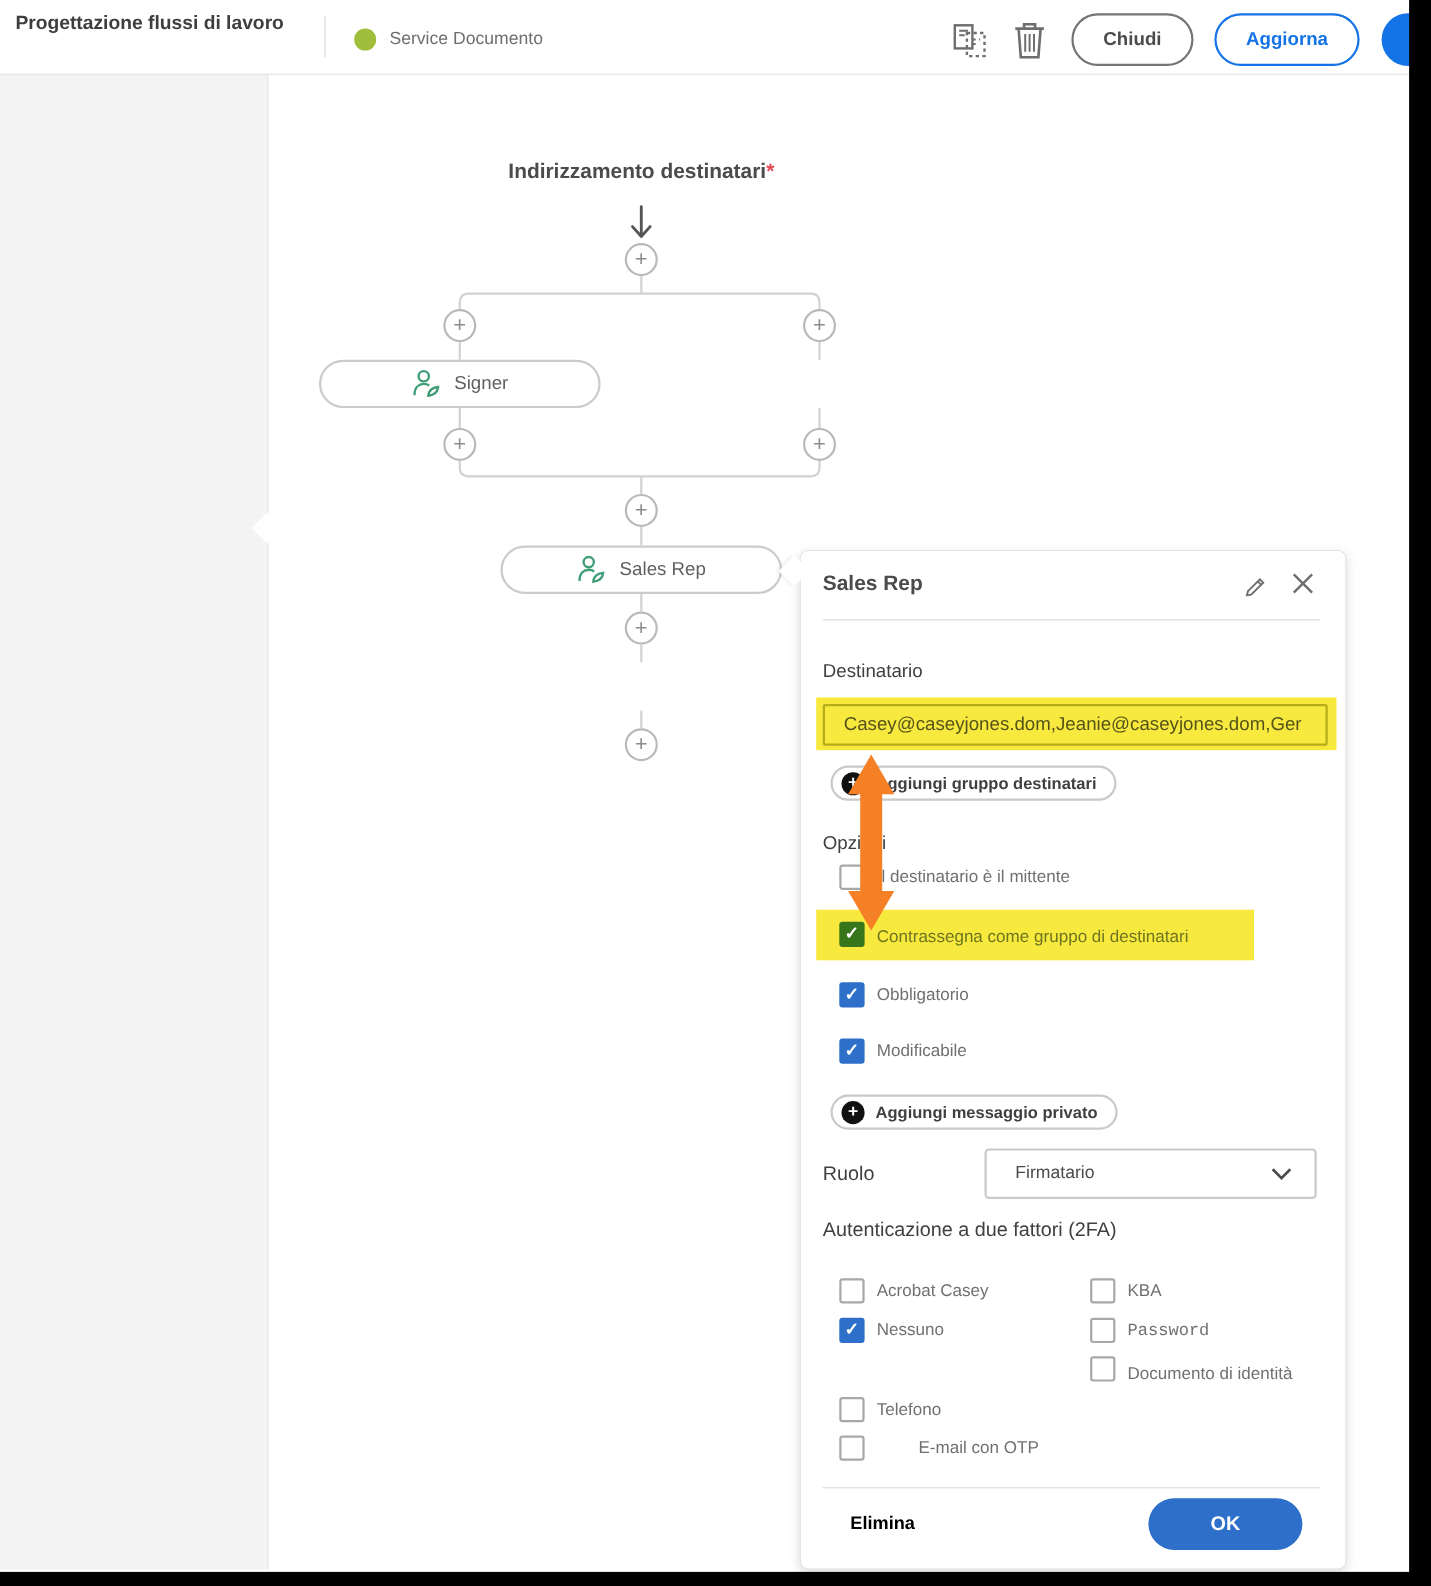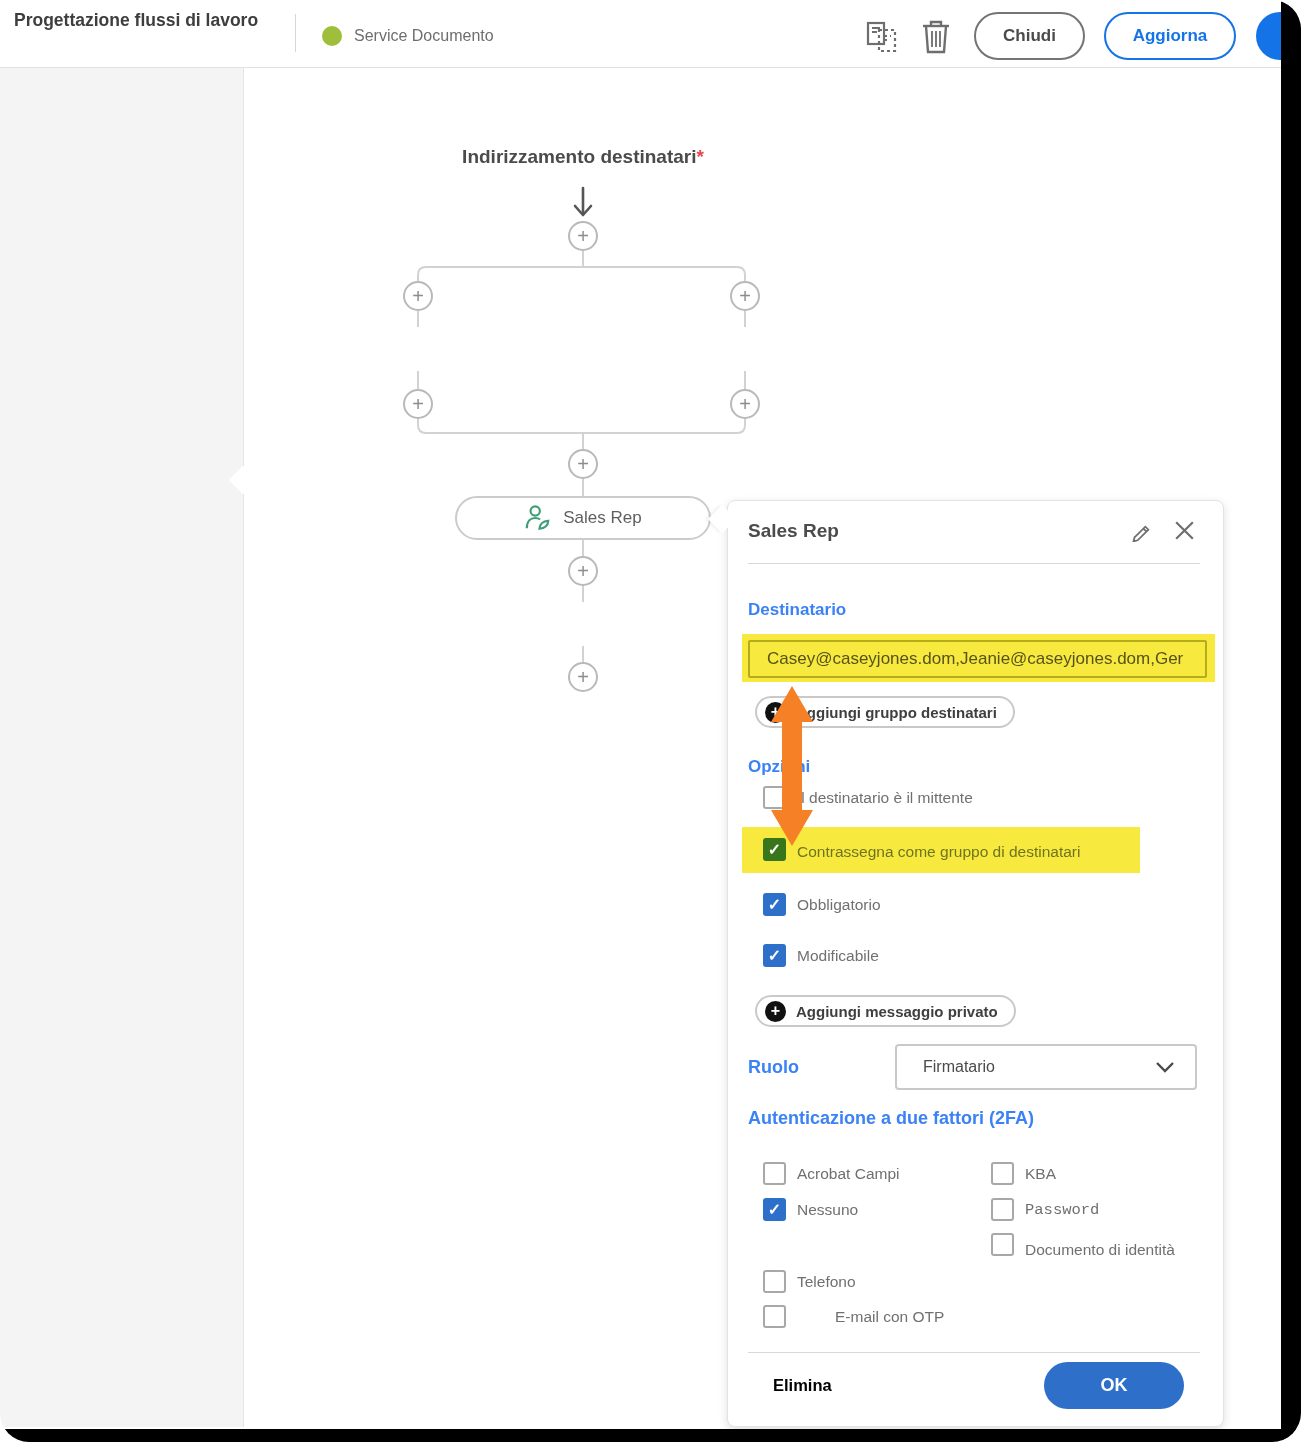--- a/index.html
+++ b/index.html
@@ -1,17 +1,17 @@
 <!DOCTYPE html>
 <html><head>
 <meta charset="utf-8">
 <style>
   html,body{margin:0;padding:0;background:#fff;}
   #screen{position:relative;width:1301px;height:1442px;background:#fff;overflow:hidden;
-          font-family:"Liberation Sans",sans-serif;color:#4b4b4b;border-radius:29px;}
+          font-family:"Liberation Sans",sans-serif;color:#4b4b4b;}
   .abs{position:absolute;}
 
   
   #topbar{left:0;top:0;width:1301px;height:67px;background:#fff;border-bottom:1px solid #e1e1e1;z-index:40;}
   #app-title{left:14px;top:9px;width:250px;font-size:17.5px;font-weight:700;color:#3e3e3e;line-height:1.35;}
   #topbar-divider{left:295px;top:14px;width:1px;height:38px;background:#d6d6d6;}
   #status-dot{left:322px;top:26px;width:20px;height:20px;border-radius:50%;}
   #workflow-name{left:354px;top:27px;font-size:16px;color:#6e6e6e;}
   .tb-icon{z-index:41;cursor:pointer;}
   .pill-btn{display:flex;align-items:center;justify-content:center;border-radius:24px;
@@ -40,21 +40,21 @@
 
   
   #panel{left:727px;top:500px;width:495px;height:925px;background:#fff;border:1px solid #e3e3e3;
          border-radius:8px;box-shadow:0 3px 10px rgba(0,0,0,.13);z-index:5;}
   #panel-notch{left:712px;top:509px;width:20px;height:20px;background:#fff;transform:rotate(45deg);
          box-shadow:-2px 2px 3px rgba(0,0,0,.06);z-index:6;}
   .pn{z-index:7;}
   #panel-title{left:748px;top:520px;font-size:19px;font-weight:700;color:#4b4b4b;}
   .hdr-ic{cursor:pointer;}
   .divider{height:1px;background:#d8d8d8;}
-  .sec-label{font-size:17px;font-weight:700;color:#3b82f6;}
+  .sec-label{font-size:17px;font-weight:400;color:#404040;}
   .hl{background:#f8e93e;}
   #recipient-input{left:748px;top:640px;width:459px;height:38px;box-sizing:border-box;background:transparent;
       border:2px solid #b6ab19;border-radius:2px;font-family:"Liberation Sans",sans-serif;font-size:17px;
       color:#55531a;padding:0 6px 0 17px;white-space:nowrap;overflow:hidden;outline:none;z-index:8;}
   .add-btn{display:flex;align-items:center;gap:10px;height:32px;padding:0 16px 0 8px;border:2px solid #c9c9c9;
       border-radius:17px;background:#fff;font-size:15px;font-weight:700;color:#3f3f3f;box-sizing:border-box;cursor:pointer;}
   .plus-badge{display:flex;align-items:center;justify-content:center;width:21px;height:21px;border-radius:50%;
       background:#111;color:#fff;font-size:16px;font-weight:700;line-height:1;}
   .cb{width:23px;height:23px;box-sizing:border-box;border:2px solid #a8a8a8;border-radius:3px;background:#fff;
       display:flex;align-items:center;justify-content:center;cursor:pointer;}
@@ -199,20 +199,30 @@
 
   <div class="abs plus" style="left:568px;top:221px;">+</div>
   <div class="abs plus" style="left:403px;top:281px;">+</div>
   <div class="abs plus" style="left:730px;top:281px;">+</div>
   <div class="abs plus" style="left:403px;top:389px;">+</div>
   <div class="abs plus" style="left:730px;top:389px;">+</div>
   <div class="abs plus" style="left:568px;top:449px;">+</div>
   <div class="abs plus" style="left:568px;top:556px;">+</div>
   <div class="abs plus" style="left:568px;top:662px;">+</div>
 
+  <div class="abs node" style="left:290px;top:327px;">
+    <svg width="28" height="28" viewBox="0 0 30 30">
+      <g fill="none" stroke="#3f9e77" stroke-width="2.3">
+        <circle cx="12" cy="7.5" r="5"></circle>
+        <path d="M3 26 C3 18 7.5 15 12 15 c2 0 3.8 .5 5.3 1.6"></path>
+        <path d="M16.5 26.5 C17 21 20.5 18.5 26 18 C25.5 23.5 22 26 16.5 26.5 Z"></path>
+      </g>
+    </svg>
+    <span>Signer</span>
+  </div>
 
 
   <div class="abs node" style="left:455px;top:496px;">
     <svg width="28" height="28" viewBox="0 0 30 30">
       <g fill="none" stroke="#3f9e77" stroke-width="2.3">
         <circle cx="12" cy="7.5" r="5"></circle>
         <path d="M3 26 C3 18 7.5 15 12 15 c2 0 3.8 .5 5.3 1.6"></path>
         <path d="M16.5 26.5 C17 21 20.5 18.5 26 18 C25.5 23.5 22 26 16.5 26.5 Z"></path>
       </g>
     </svg>
@@ -274,21 +284,21 @@
   <div id="role-select" class="abs pn">
     <span>Firmatario</span>
     <svg width="20" height="12" viewBox="0 0 20 12">
       <path d="M2 2 L10 10 L18 2" fill="none" stroke="#4b4b4b" stroke-width="2.4"></path>
     </svg>
   </div>
 
   <div class="abs pn sec-label" style="left:748px;top:1108px;font-size:18px;">Autenticazione a due fattori (2FA)</div>
 
   <div class="abs pn cb" style="left:763px;top:1162px;"></div>
-  <div class="abs pn cb-label" style="left:797px;top:1165px;">Acrobat Campi</div>
+  <div class="abs pn cb-label" style="left:797px;top:1165px;">Acrobat Casey</div>
 
   <div class="abs pn cb blue" style="left:763px;top:1198px;">
     <span class="mark">✓</span>
   </div>
   <div class="abs pn cb-label" style="left:797px;top:1201px;">Nessuno</div>
 
   <div class="abs pn cb" style="left:763px;top:1270px;"></div>
   <div class="abs pn cb-label" style="left:797px;top:1273px;">Telefono</div>
 
   <div class="abs pn cb" style="left:763px;top:1305px;"></div>

